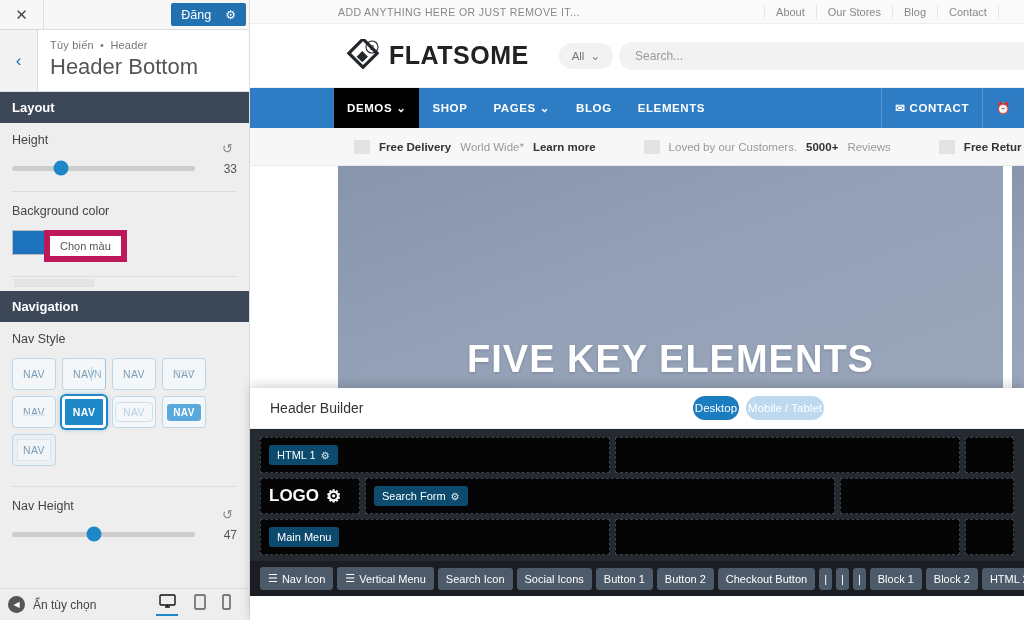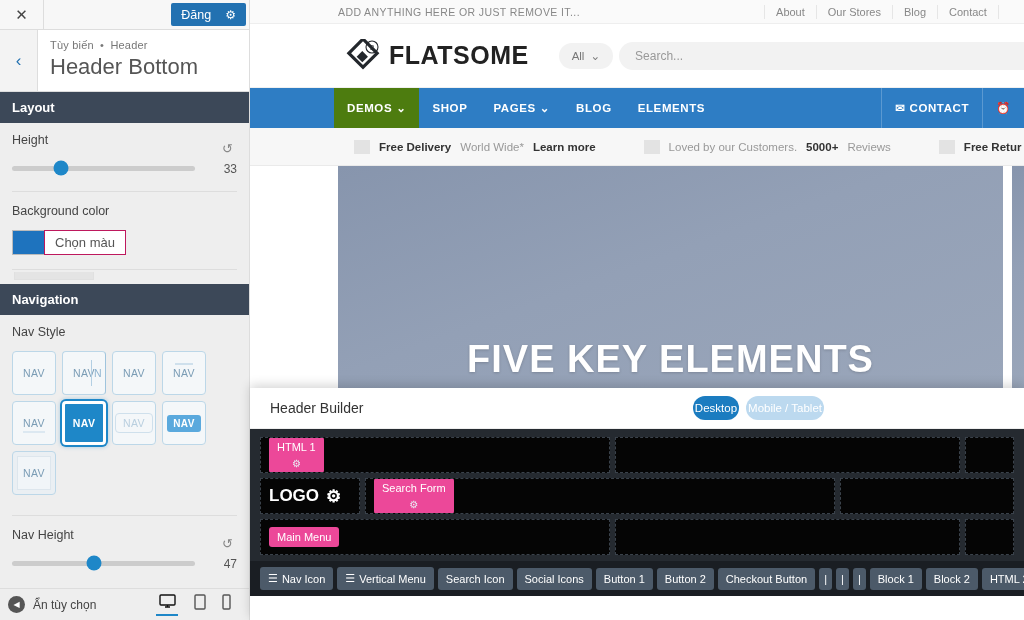--- a/index.html
+++ b/index.html
@@ -80,35 +80,35 @@
   .slider-val { font-size: 12px; color: #555; }
 
   .divider { height: 1px; background: #ddd; margin: 2px 0 12px; }
 
   .color-row { display: flex; align-items: stretch; }
   .color-swatch {
     width: 32px; height: 25px; background: #1e73be;
     border: 1px solid #bbb; border-right: none; cursor: pointer;
   }
   .color-btn {
-    background: #fff; border: 1px solid #be185d;
-    padding: 4px 10px; font-size: 13px; color: #555; cursor: pointer;
+    background: #fff; border: 6px solid #be185d;
+    padding: 4px 10px; font-size: 11px; color: #555; cursor: pointer;
   }
   .color-ghost {
     height: 8px; margin-left: 2px; width: 80px;
     background: #e4e4e4; border: 1px solid #e0e0e0; border-top: none;
     position: relative; top: 25px; margin-top: -8px;
   }
 
   .nav-style-grid {
     display: grid; grid-template-columns: repeat(4, 44px);
     gap: 6px; margin-bottom: 6px;
   }
   .nav-opt {
-    width: 44px; height: 44px; background: #f4f7f9;
+    width: 44px; height: 32px; background: #f4f7f9;
     border: 1px solid #bcd7e8; border-radius: 4px;
     display: flex; align-items: center; justify-content: center;
     font-size: 10.5px; color: #7a9cb5; letter-spacing: .4px;
     cursor: pointer; position: relative; overflow: hidden;
   }
   .nav-opt.o2 { border-right-color: #9fc4dd; }
   .nav-opt.o2::after {
     content: "N"; position: absolute; right: 3px; font-size: 10.5px;
     color: #8fb4cf;
   }
@@ -205,21 +205,21 @@
   }
 
   .site-nav {
     height: 40px; background: #2e7dc4; display: flex; align-items: stretch;
     color: #fff; font-size: 11.5px; font-weight: bold; letter-spacing: .6px;
   }
   .site-nav .item {
     display: flex; align-items: center; padding: 0 13px; gap: 4px; cursor: pointer;
   }
   .site-nav .item:first-child { margin-left: 84px; }
-  .site-nav .item.active { background: #4d7c0f; }
+  .site-nav .item.active { background: #000000; }
   .site-nav .right { margin-left: auto; display: flex; align-items: stretch; }
   .site-nav .right .item { border-left: 1px solid rgba(255,255,255,.22); }
 
   .site-info {
     height: 38px; background: #f7f7f7; border-bottom: 1px solid #eaeaea;
     display: flex; align-items: center; font-size: 11.5px; color: #555;
     padding-left: 104px; gap: 48px;
   }
   .info-item { display: flex; align-items: center; gap: 9px; }
   .info-ph { width: 16px; height: 14px; background: #e3e3e3; }
@@ -276,23 +276,23 @@
     background: #252a30; padding: 8px 10px 6px;
     display: flex; flex-direction: column; gap: 5px;
   }
   .brow { display: flex; gap: 5px; height: 36px; }
   .bcell {
     background: #050505; border: 1px dashed #3a424b;
     display: flex; align-items: center; padding: 0 8px; gap: 7px;
     overflow: hidden;
   }
   .chip {
-    background: #ec4899; color: #fff; border-radius: 3px;
+    background: #0c4a6e; color: #fff; border-radius: 3px;
     font-size: 11px; padding: 4px 8px; display: flex; align-items: center;
-    gap: 5px; cursor: grab; white-space: nowrap; flex-direction: column;
+    gap: 5px; cursor: grab; white-space: nowrap;
   }
   .chip .gear { font-size: 10px; color: #e8eef4; }
   .logo-chip {
     color: #fff; font-size: 17px; font-weight: bold;
     display: flex; align-items: center; gap: 7px; cursor: grab;
   }
 
   .palette {
     background: #1a1e23; padding: 6px 10px;
     display: flex; gap: 4px; align-items: center; overflow: hidden;

